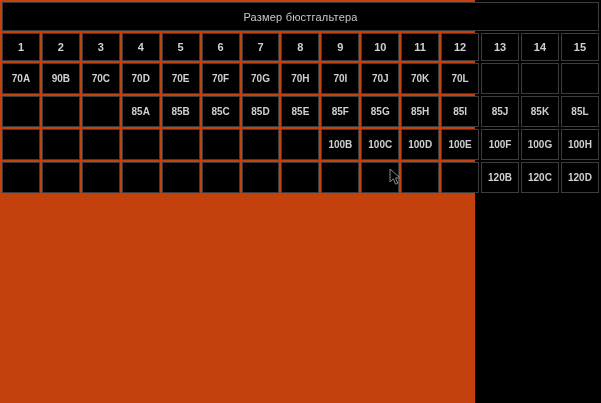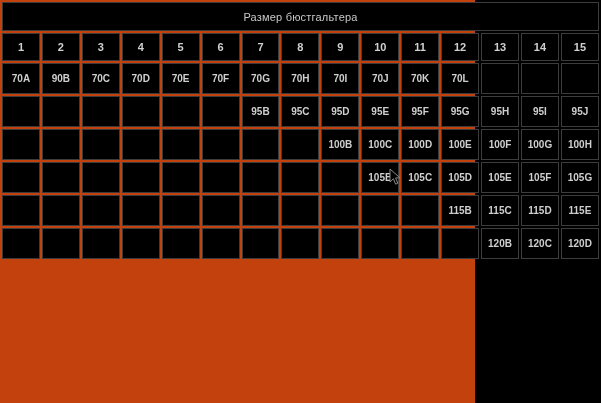--- a/index.html
+++ b/index.html
@@ -116,32 +116,32 @@
           <td class="cell">70K</td>
           <td class="cell">70L</td>
           <td class="cell empty"></td>
           <td class="cell empty"></td>
           <td class="cell empty"></td>
         </tr>
         <tr>
           <td class="cell empty"></td>
           <td class="cell empty"></td>
           <td class="cell empty"></td>
-          <td class="cell empty"></td>
-          <td class="cell empty"></td>
-          <td class="cell empty"></td>
-          <td class="cell">95B</td>
-          <td class="cell">95C</td>
-          <td class="cell">95D</td>
-          <td class="cell">95E</td>
-          <td class="cell">95F</td>
-          <td class="cell">95G</td>
-          <td class="cell">95H</td>
-          <td class="cell">95I</td>
-          <td class="cell">95J</td>
+          <td class="cell">85A</td>
+          <td class="cell">85B</td>
+          <td class="cell">85C</td>
+          <td class="cell">85D</td>
+          <td class="cell">85E</td>
+          <td class="cell">85F</td>
+          <td class="cell">85G</td>
+          <td class="cell">85H</td>
+          <td class="cell">85I</td>
+          <td class="cell">85J</td>
+          <td class="cell">85K</td>
+          <td class="cell">85L</td>
         </tr>
         <tr>
           <td class="cell empty"></td>
           <td class="cell empty"></td>
           <td class="cell empty"></td>
           <td class="cell empty"></td>
           <td class="cell empty"></td>
           <td class="cell empty"></td>
           <td class="cell empty"></td>
           <td class="cell empty"></td>
@@ -156,54 +156,20 @@
         <tr>
           <td class="cell empty"></td>
           <td class="cell empty"></td>
           <td class="cell empty"></td>
           <td class="cell empty"></td>
           <td class="cell empty"></td>
           <td class="cell empty"></td>
           <td class="cell empty"></td>
           <td class="cell empty"></td>
           <td class="cell empty"></td>
-          <td class="cell">105B</td>
-          <td class="cell">105C</td>
-          <td class="cell">105D</td>
-          <td class="cell">105E</td>
-          <td class="cell">105F</td>
-          <td class="cell">105G</td>
-        </tr>
-        <tr>
-          <td class="cell empty"></td>
-          <td class="cell empty"></td>
-          <td class="cell empty"></td>
-          <td class="cell empty"></td>
-          <td class="cell empty"></td>
-          <td class="cell empty"></td>
-          <td class="cell empty"></td>
-          <td class="cell empty"></td>
-          <td class="cell empty"></td>
-          <td class="cell empty"></td>
-          <td class="cell empty"></td>
-          <td class="cell">115B</td>
-          <td class="cell">115C</td>
-          <td class="cell">115D</td>
-          <td class="cell">115E</td>
-        </tr>
-        <tr>
-          <td class="cell empty"></td>
-          <td class="cell empty"></td>
-          <td class="cell empty"></td>
-          <td class="cell empty"></td>
-          <td class="cell empty"></td>
-          <td class="cell empty"></td>
-          <td class="cell empty"></td>
-          <td class="cell empty"></td>
-          <td class="cell empty"></td>
           <td class="cell empty"></td>
           <td class="cell empty"></td>
           <td class="cell empty"></td>
           <td class="cell">120B</td>
           <td class="cell">120C</td>
           <td class="cell">120D</td>
         </tr>
       </tbody>
   </table>
   <div class="cursor" style="left: 389px; top: 168px;">

